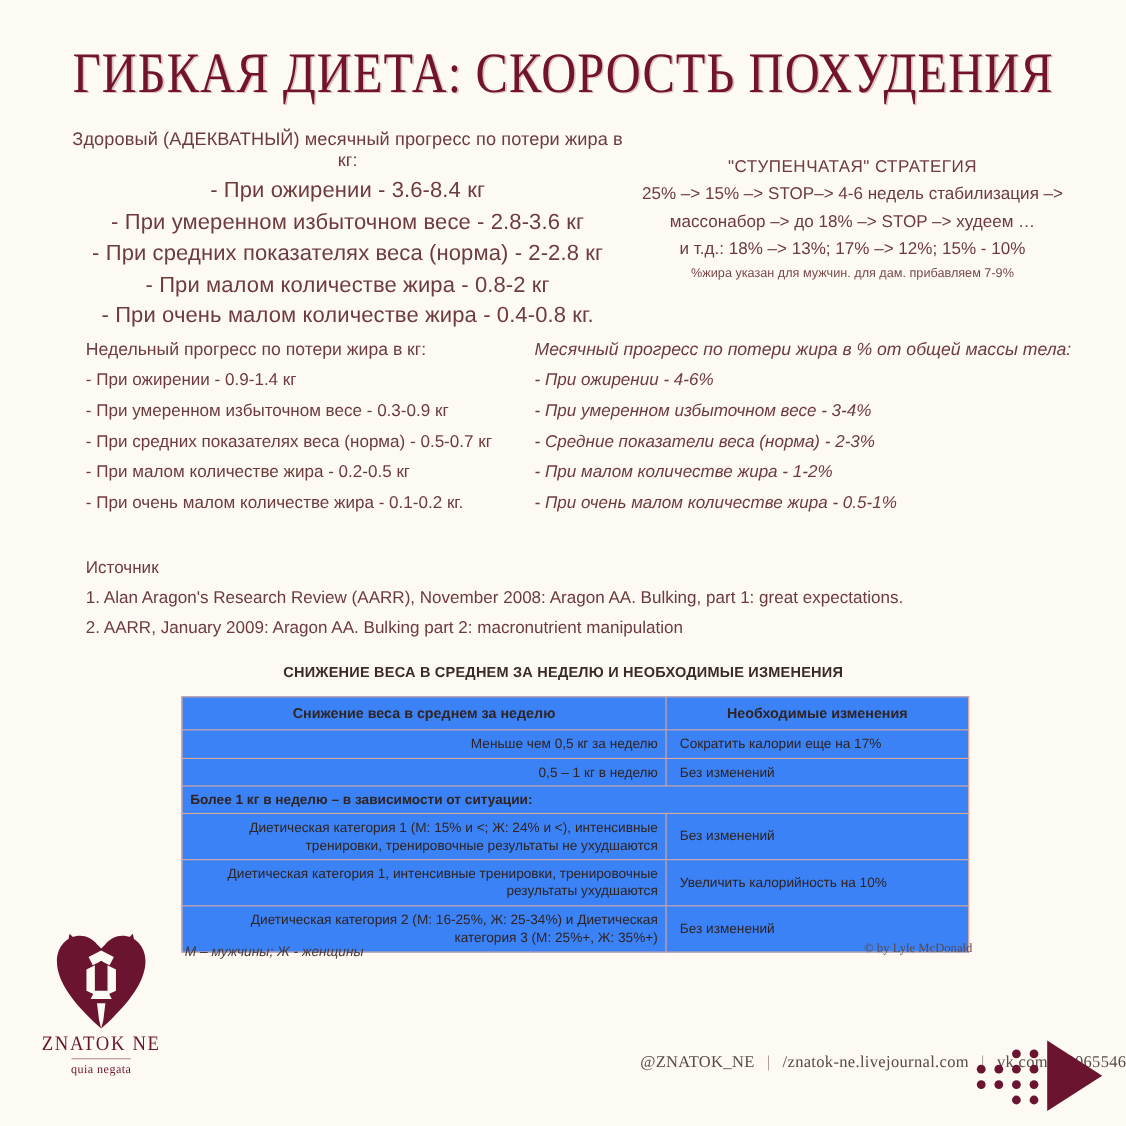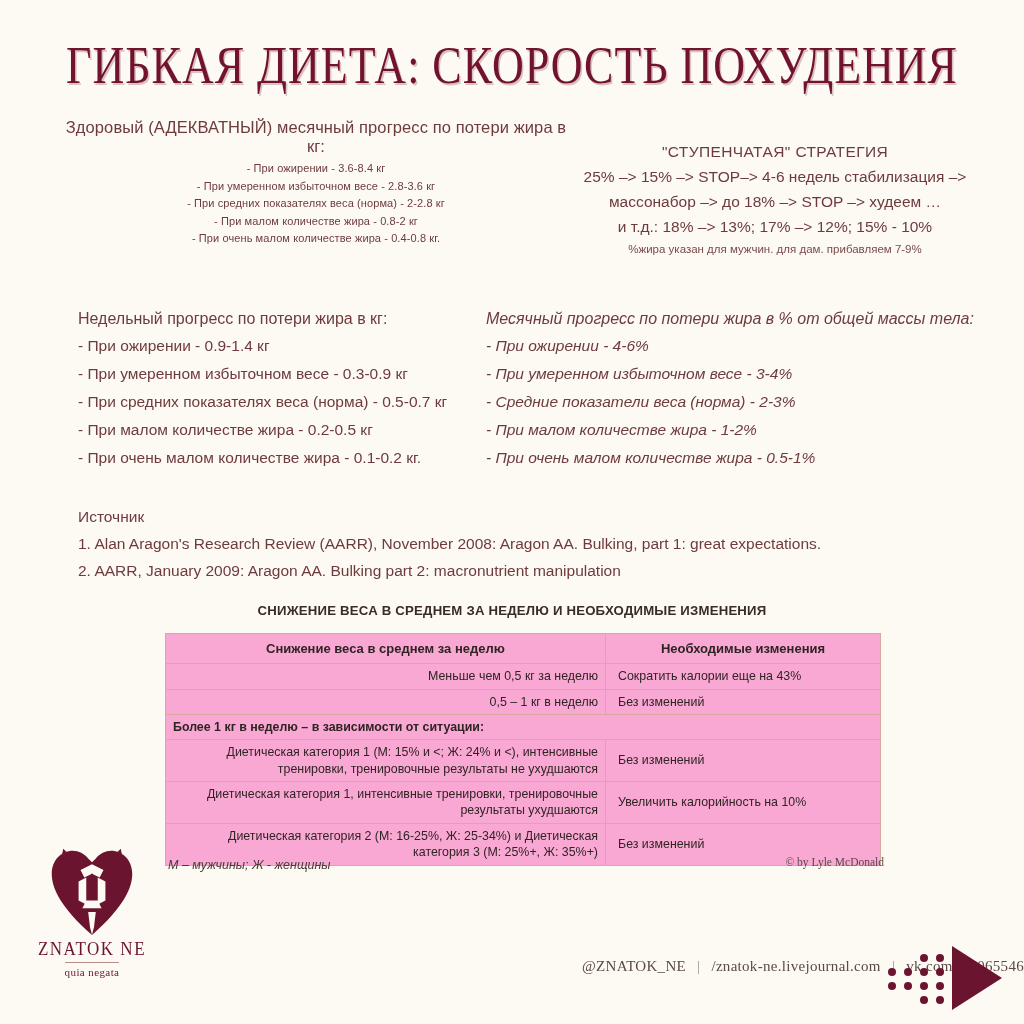--- a/index.html
+++ b/index.html
@@ -50,21 +50,21 @@
     width: 520px;
     text-align: center;
   }
   .block-top-left .lead {
     font-size: 16.5px;
     color: #6e3b3d;
     margin-bottom: 6px;
     letter-spacing: 0.1px;
   }
   .block-top-left .line {
-    font-size: 11px;
+    font-size: 20px;
     color: #6e3b3d;
     margin-bottom: 5.5px;
     letter-spacing: 0.1px;
   }
 
   
   .block-top-right {
     position: absolute;
     left: 575px;
     top: 143px;
@@ -150,21 +150,21 @@
     letter-spacing: 0.2px;
   }
   .data-table {
     position: absolute;
     left: 165px;
     top: 633px;
     width: 715px;
     border-collapse: collapse;
     font-size: 12.4px;
     color: #2f2422;
-    background: #f9a8d4;
+    background: #3b82f6;
     table-layout: fixed;
   }
   .data-table th,
   .data-table td {
     border: 1px solid #d9a9a0;
     padding: 4px 7px;
     vertical-align: middle;
     line-height: 1.32;
   }
   .data-table th {
@@ -320,21 +320,21 @@
     </colgroup>
     <thead>
       <tr>
         <th>Снижение веса в среднем за неделю</th>
         <th>Необходимые изменения</th>
       </tr>
     </thead>
     <tbody>
       <tr>
         <td class="left-col">Меньше чем 0,5 кг за неделю</td>
-        <td class="right-col">Сократить калории еще на 43%</td>
+        <td class="right-col">Сократить калории еще на 17%</td>
       </tr>
       <tr>
         <td class="left-col">0,5 – 1 кг в неделю</td>
         <td class="right-col">Без изменений</td>
       </tr>
       <tr>
         <td class="span-row" colspan="2">Более 1 кг в неделю – в зависимости от ситуации:</td>
       </tr>
       <tr>
         <td class="left-col">Диетическая категория 1 (М: 15% и &lt;; Ж: 24% и &lt;), интенсивные тренировки, тренировочные результаты не ухудшаются</td>

